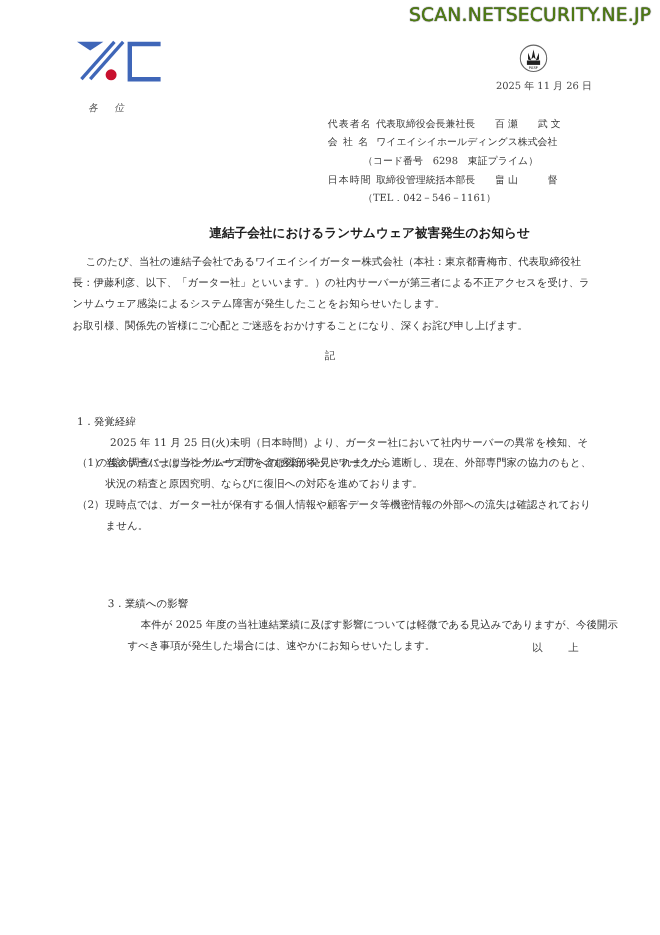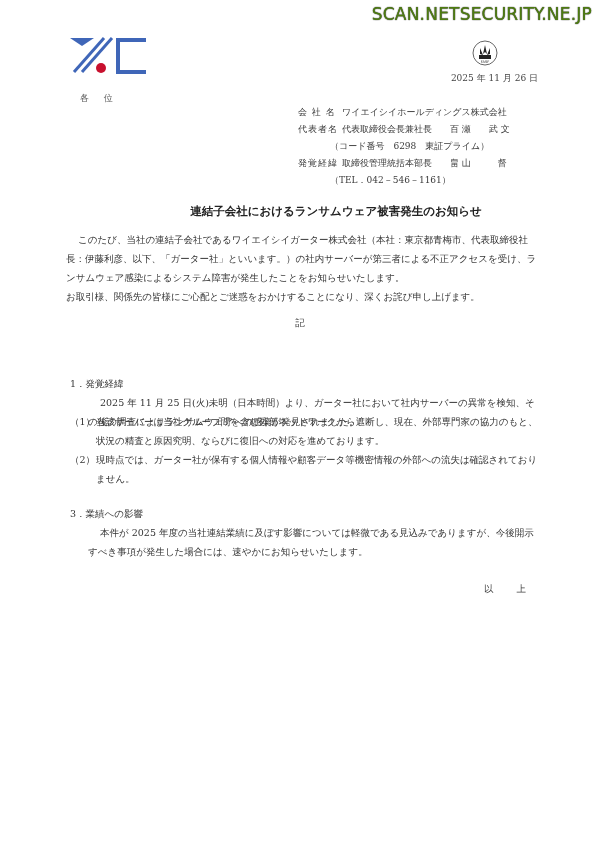--- a/index.html
+++ b/index.html
@@ -9,35 +9,35 @@
   }
   .abs { position: absolute; }
   .watermark {
     top: 4px; right: 8px; font-family: "DejaVu Sans", "Liberation Sans", sans-serif;
     font-size: 17px; color: #4d7c0f; letter-spacing: 0.2px;
     text-shadow: 0 0 1px #555, 0 0 1px #555;
   }
   .logo { left: 68px; top: 36px; width: 80px; height: 40px; }
   .seal { left: 472px; top: 40px; width: 26px; height: 26px; }
   .date { right: 62px; top: 72px; font-size: 9px; color: #444; }
-  .addressee { left: 80px; top: 92px; font-size: 9px; color: #555; letter-spacing: 6px; }
+  .addressee { left: 80px; top: 92px; font-size: 9px; color: #555; letter-spacing: 6px; font-style: italic; }
   .info { left: 298px; top: 106px; font-size: 9px; color: #3a3a3a; }
   .info-row { height: 17px; display: flex; white-space: nowrap; }
   .info-label { width: 40px; letter-spacing: 1px; }
   .info-val { margin-left: 4px; }
   .info-indent { margin-left: 32px; }
   .title { left: 0; width: 600px; top: 204px; text-align: center; font-size: 11.5px; font-weight: bold; color: #222; padding-left: 36px; }
   .body-text { left: 66px; width: 476px; font-size: 9.5px; line-height: 19px; color: #333; }
-  .p1 { top: 230px; text-indent: 12px; }
+  .p1 { top: 230px; text-indent: 12px; font-family: Liberation Serif, serif; }
   .p2 { top: 287px; }
   .ki { left: 0; width: 600px; top: 317px; text-align: center; font-size: 9.5px; color: #444; }
   .sec { left: 70px; width: 470px; font-size: 9.5px; line-height: 19px; color: #333; }
   .sec1 { top: 349px; margin-top: 25px; }
   .sec2 { top: 412px; }
-  .sec3 { top: 504px; }
+  .sec3 { top: 540px; margin-left: 28px; }
   .indent { padding-left: 30px; }
   .sub { display: flex; }
   .sub-num { width: 26px; flex: none; white-space: nowrap; }
   .sub-text { flex: 1; }
   .closing { right: 64px; top: 583px; font-size: 9.5px; color: #444; letter-spacing: 10px; }
 </style>
 </head>
 <body>
 
 <div class="abs watermark">SCAN.NETSECURITY.NE.JP</div>
@@ -55,33 +55,33 @@
   <path d="M13 5 L15 14 L13 12 L11 14 Z M8 8 L11 15 L8 14 Z M18 8 L15 15 L18 14 Z" fill="#222"></path>
   <rect x="7" y="15" width="12" height="4" fill="#222"></rect>
   <text x="13" y="23" font-size="3.5" text-anchor="middle" fill="#222" font-family="DejaVu Sans, sans-serif">FASF</text>
 </svg>
 
 <div class="abs date">2025 年 11 月 26 日</div>
 <div class="abs addressee">各 位</div>
 
 <div class="abs info">
   <div class="info-row">
-    <span class="info-label">会 社 名</span>
-    <span class="info-val">ワイエイシイホールディングス株式会社</span>
-  </div>
-  <div class="info-row">
     <span class="info-label">代表者名</span>
     <span class="info-val">代表取締役会長兼社長</span>
     <span class="info-val" style="margin-left:18px">百 瀬　　武 文</span>
   </div>
   <div class="info-row">
+    <span class="info-label">会 社 名</span>
+    <span class="info-val">ワイエイシイホールディングス株式会社</span>
+  </div>
+  <div class="info-row">
     <span class="info-indent">（コード番号　6298　東証プライム）</span>
   </div>
   <div class="info-row">
-    <span class="info-label">発覚経緯</span>
+    <span class="info-label">日本時間</span>
     <span class="info-val">取締役管理統括本部長</span>
     <span class="info-val" style="margin-left:18px">畠 山　　　督</span>
   </div>
   <div class="info-row">
     <span class="info-indent">（TEL．042－546－1161）</span>
   </div>
 </div>
 
 <div class="abs title">連結子会社におけるランサムウェア被害発生のお知らせ</div>
 

